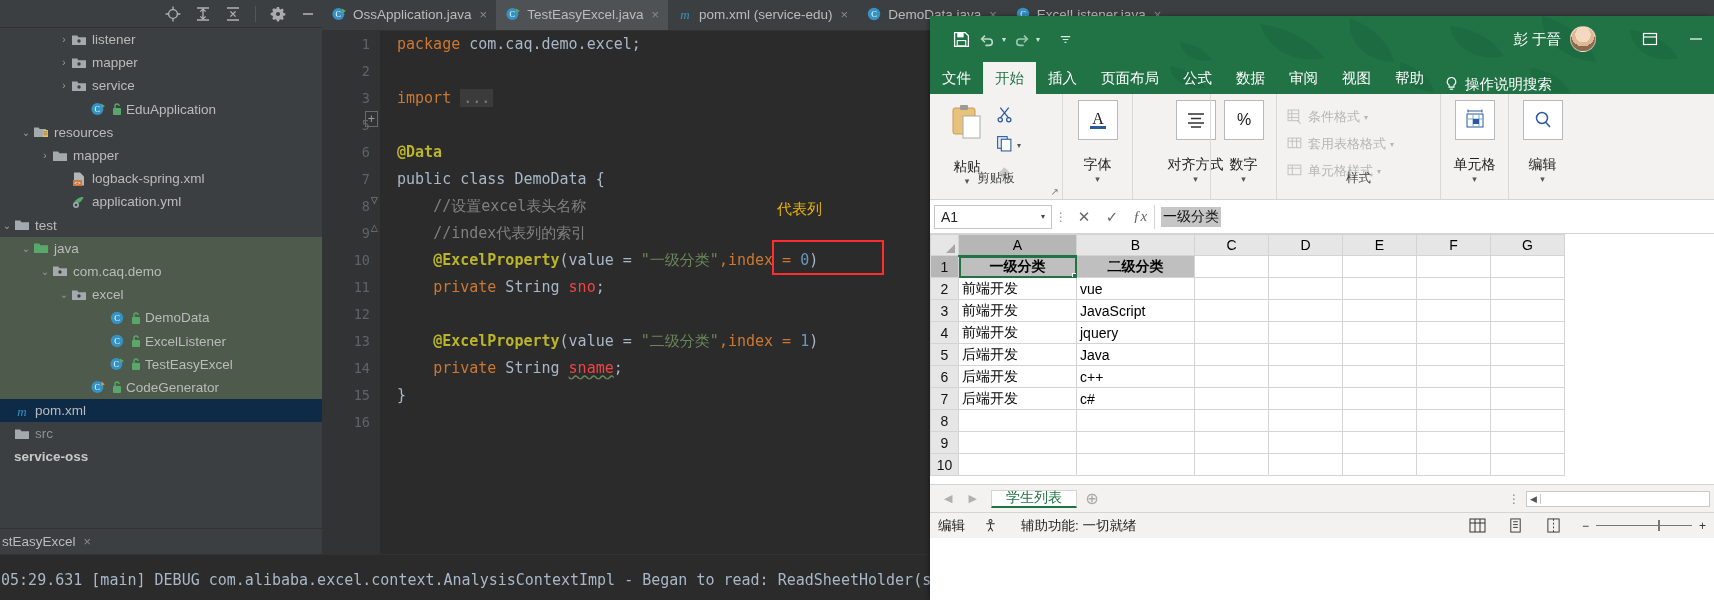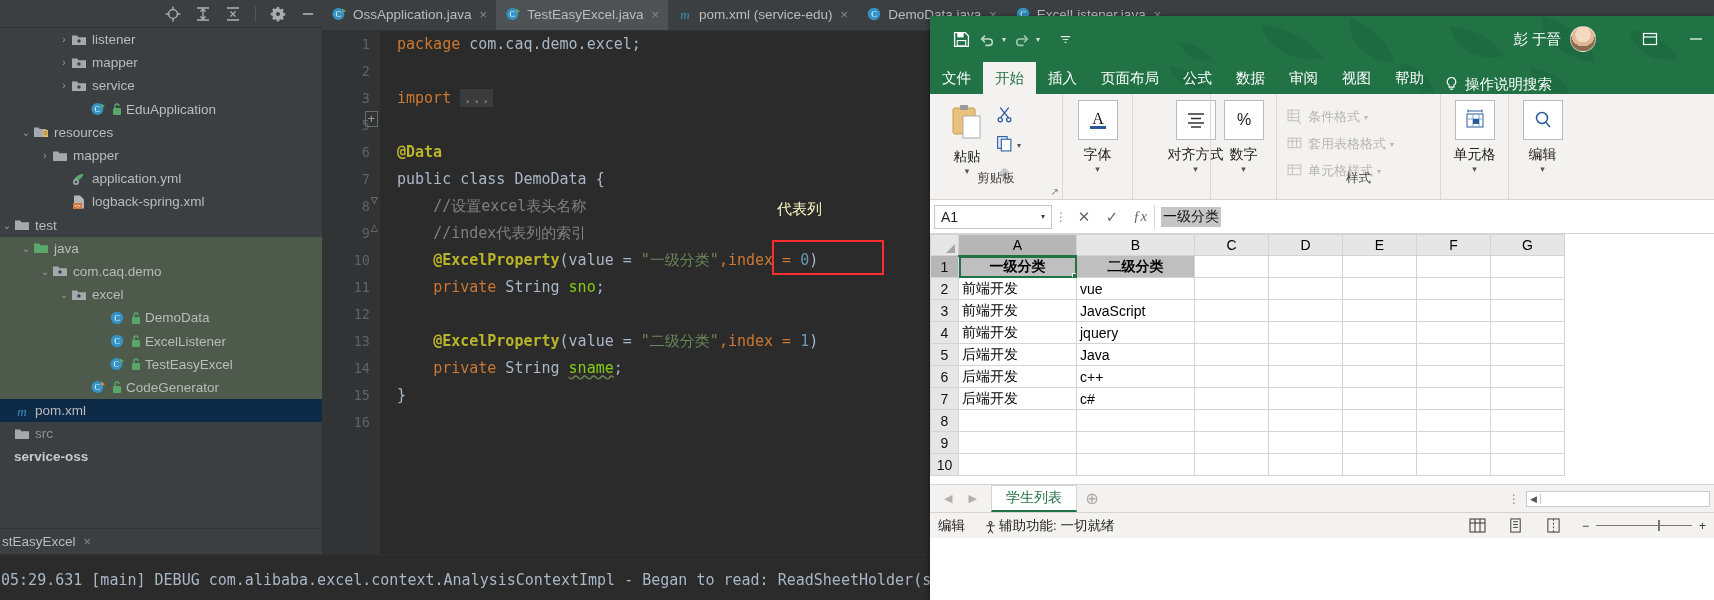--- a/index.html
+++ b/index.html
@@ -78,36 +78,36 @@
   .code {
     position:absolute; left:58px; top:31px; right:0; bottom:0;
     background:#2b2b2b; font-family:"DejaVu Sans Mono","Liberation Mono",monospace;
     font-size: 15px; color:#a9b7c6; padding-left: 17px; overflow:hidden;
   }
   .cl { height:27px; line-height:27px; white-space:pre; }
   .kw { color:#cc7832; }
   .str { color:#6a8759; }
   .cmt { color:#808080; }
   .ann { color:#bbb529;font-weight:bold; }
-  .fld { color:#84cc16; }
+  .fld { color:#ef4444; }
   .num { color:#6897bb; }
   .plain { color:#a9b7c6; }
   .imp-dots { background:#3b3b3b; color:#808080; padding: 0 3px; }
   .sq { text-decoration: underline wavy #6a8759; text-decoration-skip-ink:none; }
 
   .foldmark {
     position:absolute; left:0; width:58px; text-align:right; padding-right:2px;
     color:#787878; font-family:"DejaVu Sans Mono",monospace; font-size:12px;
   }
 
   .redbox {
     position:absolute; border:2px solid #ff2d2d; pointer-events:none;
   }
   .redtext {
-    position:absolute; color:#fef9c3; font-size:15px;
+    position:absolute; color:#eab308; font-size:15px;
     font-family:"Liberation Sans", sans-serif;
   }
   .editor-vscroll {
     position:absolute; right:0; top:31px; width: 10px; bottom:0; background:transparent;
   }
   .mini-mark { position:absolute; left:2px; width:7px; background:#595b5d; border-radius:1px; }
 
   
   .console {
     position:absolute; left:0; bottom:0; width: 1714px; height:46px;
@@ -164,21 +164,21 @@
   .rgrp + .rgrp { border-left:1px solid #d9d9d9; }
   .rgrp .gname {
     position:absolute; bottom: 12px; left:0; right:0; text-align:center;
     font-size: 12.5px; color:#444;
   }
   .bigbtn { display:flex; flex-direction:column; align-items:center; width:62px; padding-top:2px; }
   .bigbtn .bx {
     width:40px; height:40px; border:1px solid #b9b9b9; background:#fff;
     display:flex; align-items:center; justify-content:center;
   }
-  .bigbtn .bl { font-size:14px; color:#222; margin-top:6px; }
+  .bigbtn .bl { font-size:14px; color:#222; margin-top:16px; }
   .bigbtn .bc { font-size:9px; color:#555; line-height:10px; }
   .smallcol { display:flex; flex-direction:column; gap:3px; justify-content:flex-start; padding-top:4px; }
   .smallrow { display:flex; align-items:center; gap:4px; font-size:13px; color:#b6b6b6; }
   .smallrow .sc { font-size:8px; }
   .dlg { position:absolute; right:3px; bottom:2px; font-size:10px; color:#777; }
 
   .formulabar {
     height: 34px; background:#fff; display:flex; align-items:center;
     border-bottom:1px solid #d4d4d4; padding: 0 4px;
   }
@@ -234,38 +234,38 @@
   table.grid tbody th.selrh { background:#b6b6b6; }
 
   .sheetbar {
     height: 28px; background:#f3f2f1; border-top:1px solid #d4d4d4;
     display:flex; align-items:center; padding-left:6px; position:relative;
   }
   .navarrows { display:flex; gap:16px; padding: 0 14px 0 8px; color:#b0b0b0; font-size:11px; }
   .sheettab {
     background:#fff; border-top:1px solid #d4d4d4; border-left:1px solid #d4d4d4;
     border-right:1px solid #d4d4d4; border-bottom:2px solid #217346;
-    height:27px; display:flex; align-items:center; padding: 0 14px;
+    height:18px; display:flex; align-items:center; padding: 0 14px;
     font-size:14px; color:#217346;
   }
   .addsheet { width:30px; text-align:center; color:#aaa; font-size:16px; }
   .sb-right { position:absolute; right:4px; display:flex; align-items:center; gap:6px; }
   .sb-dots { color:#888; font-size:12px; }
   .hscroll {
     width: 184px; height: 16px; border:1px solid #c9c9c9; background:#fff;
     display:flex; align-items:center;
   }
   .hscroll .lft { width:14px; text-align:center; color:#555; font-size:9px; border-right:1px solid #c9c9c9; }
 
   .statusbar {
     height: 26px; background:#f3f2f1; border-top:1px solid #d4d4d4;
     display:flex; align-items:center; padding: 0 8px; font-size:13.5px; color:#222;
   }
   .st-mode { margin-right: 18px; }
-  .st-acc { display:flex; align-items:flex-end; gap:1px; }
+  .st-acc { display:flex; align-items:center; gap:23px; }
   .st-right { margin-left:auto; display:flex; align-items:center; gap:18px; }
   .viewbtn { width:20px; height:18px; display:flex; align-items:center; justify-content:center; color:#333; }
   .zoomwrap { display:flex; align-items:center; gap:7px; color:#333; font-size:12px; }
   .zoomline { width: 96px; height:1px; background:#777; position:relative; }
   .zoomline i { position:absolute; left:62px; top:-5px; width:2px; height:11px; background:#777; }
 </style>
 </head>
 <body>
 
 <div id="root">
@@ -353,35 +353,35 @@
           <span class="chev">›</span>
           <svg class="ico" viewBox="0 0 16 16">
             <path d="M1 3.6h5.2l1.2 1.6H15V13H1z" fill="#a3a9ad"></path>
           </svg>
           <span class="lbl">mapper</span>
         </div>
         <div class="row">
           <span style="width:57px;flex:0 0 57px;"></span>
           <span class="chev"></span>
           <svg class="ico" viewBox="0 0 16 16">
+            <path d="M3 1.5h6l4 4v9H3z" fill="#b0b6ba"></path>
+            <rect x="2" y="9" width="9" height="6" fill="#d2763a"></rect>
+            <text x="6.5" y="13.6" font-size="5.4" text-anchor="middle" fill="#fff" font-family="Liberation Sans, sans-serif">&lt;&gt;</text>
+          </svg>
+          <span class="lbl">logback-spring.xml</span>
+        </div>
+        <div class="row">
+          <span style="width:57px;flex:0 0 57px;"></span>
+          <span class="chev"></span>
+          <svg class="ico" viewBox="0 0 16 16">
             <path d="M2.5 9.5c2-4 6-6.6 10-6.4-1 4.2-5 7-10 6.4z" fill="#59a869"></path>
             <circle cx="5" cy="11" r="3" fill="#9aa7ad"></circle>
             <circle cx="5" cy="11" r="1.3" fill="#3c3f41"></circle>
           </svg>
           <span class="lbl">application.yml</span>
-        </div>
-        <div class="row">
-          <span style="width:57px;flex:0 0 57px;"></span>
-          <span class="chev"></span>
-          <svg class="ico" viewBox="0 0 16 16">
-            <path d="M3 1.5h6l4 4v9H3z" fill="#b0b6ba"></path>
-            <rect x="2" y="9" width="9" height="6" fill="#d2763a"></rect>
-            <text x="6.5" y="13.6" font-size="5.4" text-anchor="middle" fill="#fff" font-family="Liberation Sans, sans-serif">&lt;&gt;</text>
-          </svg>
-          <span class="lbl">logback-spring.xml</span>
         </div>
         <div class="row">
           <span style="width:0px;flex:0 0 0px;"></span>
           <span class="chev">⌄</span>
           <svg class="ico" viewBox="0 0 16 16">
             <path d="M1 3.6h5.2l1.2 1.6H15V13H1z" fill="#a3a9ad"></path>
           </svg>
           <span class="lbl">test</span>
         </div>
         <div class="row sel-green">

